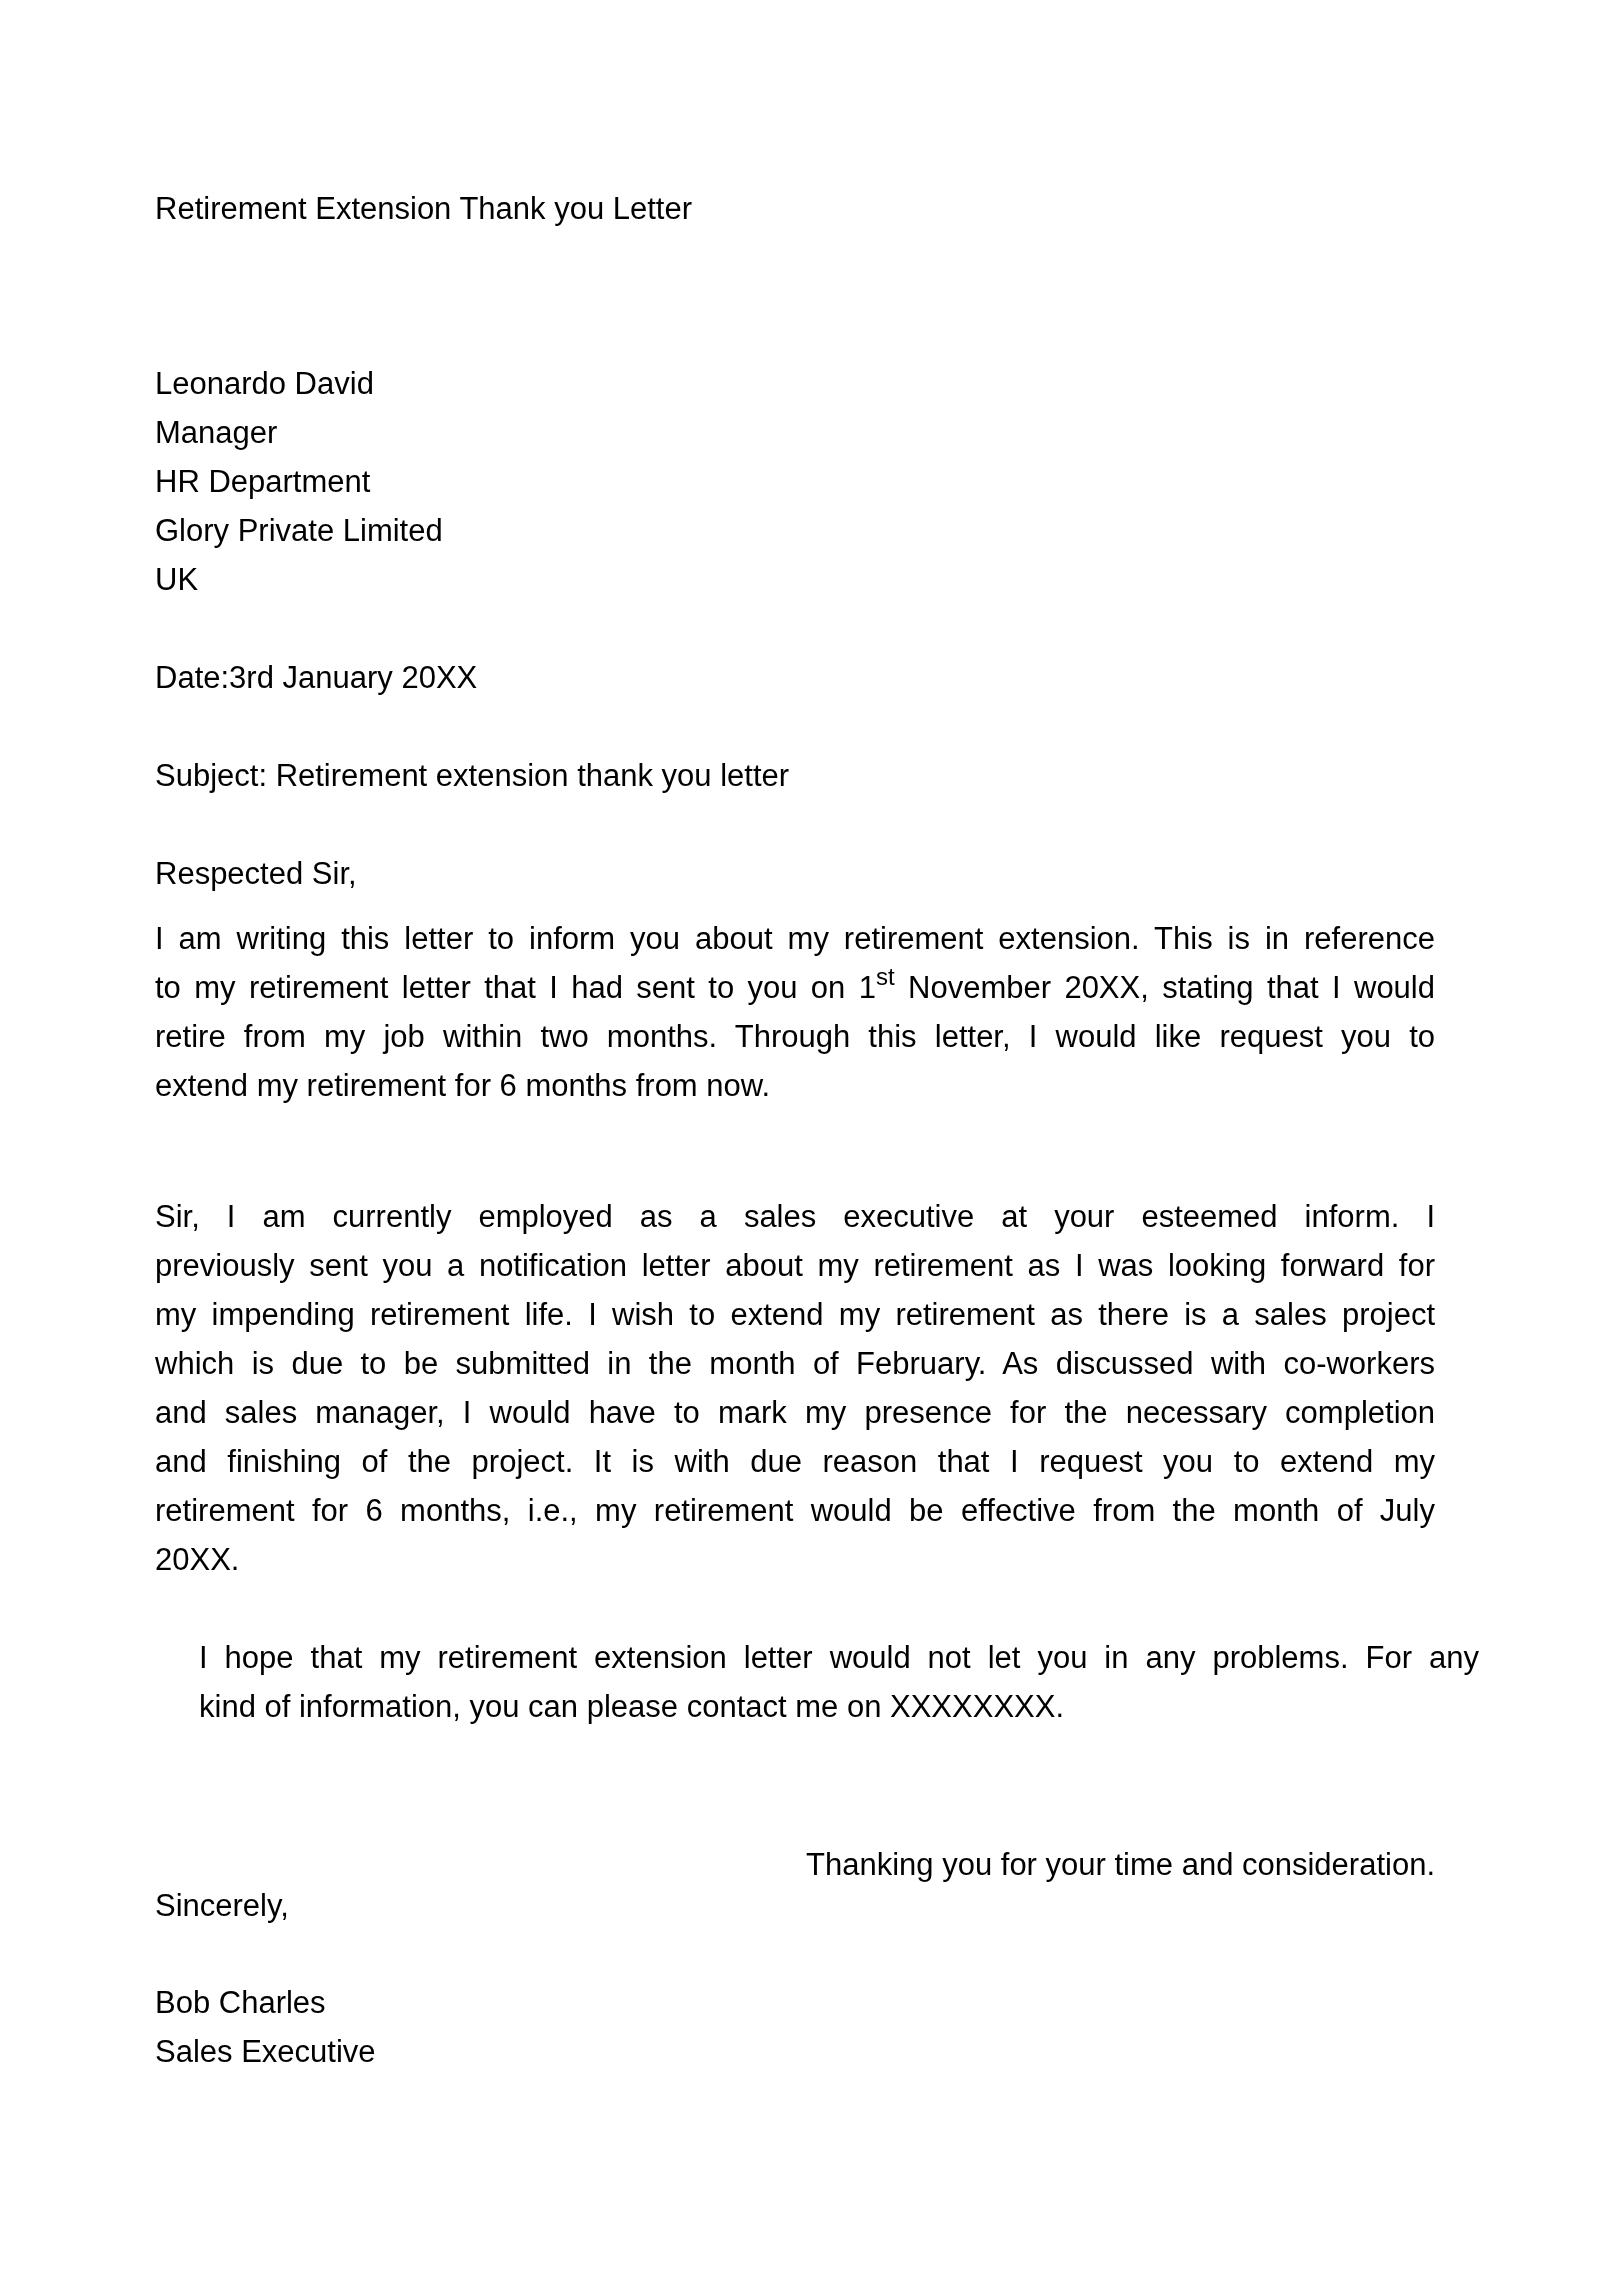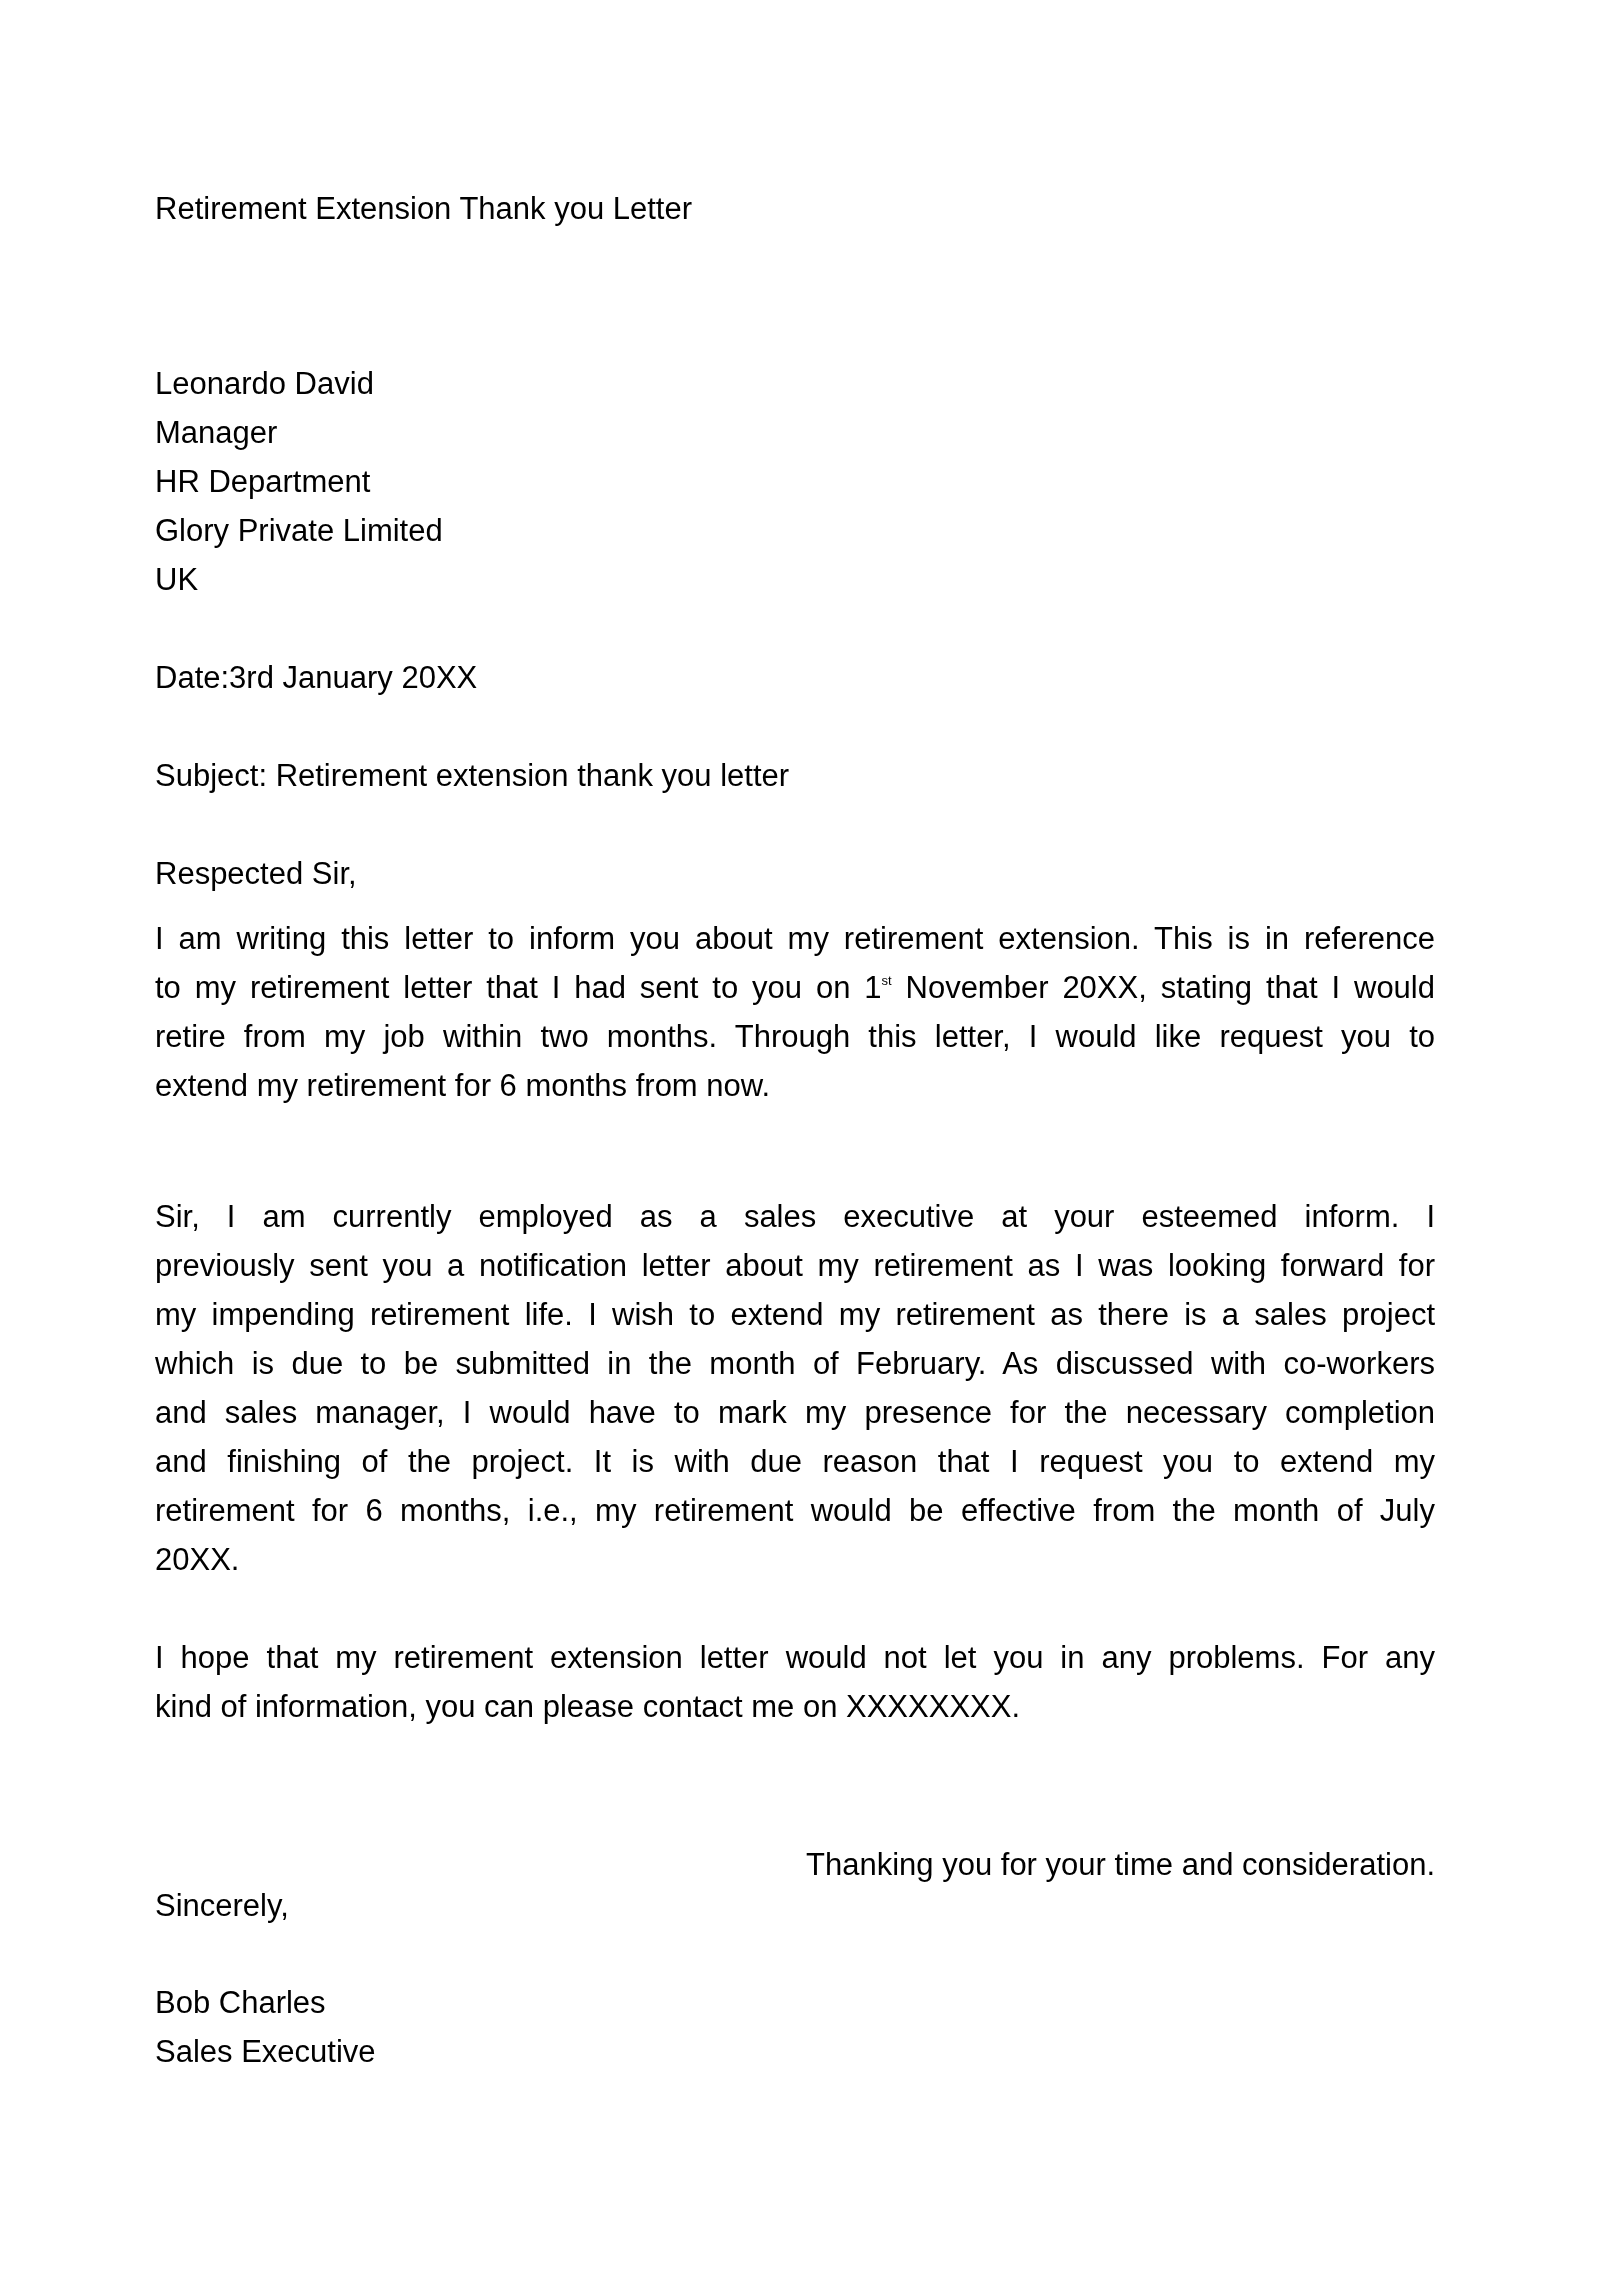--- a/index.html
+++ b/index.html
@@ -41,37 +41,37 @@
     .para .jline {
       display: block;
       text-align: justify;
       text-align-last: justify;
       white-space: nowrap;
     }
     .para .jline.last {
       text-align-last: left;
     }
     sup {
-      font-size: 13px;
+      font-size: 24px;
       line-height: 0;
       position: relative;
       top: -1.8px;
       vertical-align: super;
     }
     .u { text-underline-offset: 4.6px; text-decoration-thickness: 1.8px; }
 
     #title      { top: 184px; }
     #to         { top: 282px; }
     #address    { top: 359px; }
     #date       { top: 653px; }
     #subject    { top: 751px; }
     #salutation { top: 849px; }
     #p1         { top: 914px; }
     #p2         { top: 1192px; }
-    #p3         { top: 1633px; }
+    #p3         { top: 1633px; margin-left: 44px; }
     #thanks     { top: 1840px; text-align: right; }
     #closing    { top: 1881px; }
     #signature  { top: 1978px; }
   </style>
 </head>
 <body>
 
 <div class="page">
 
   <div id="title" class="blk">Retirement Extension Thank you Letter</div>

